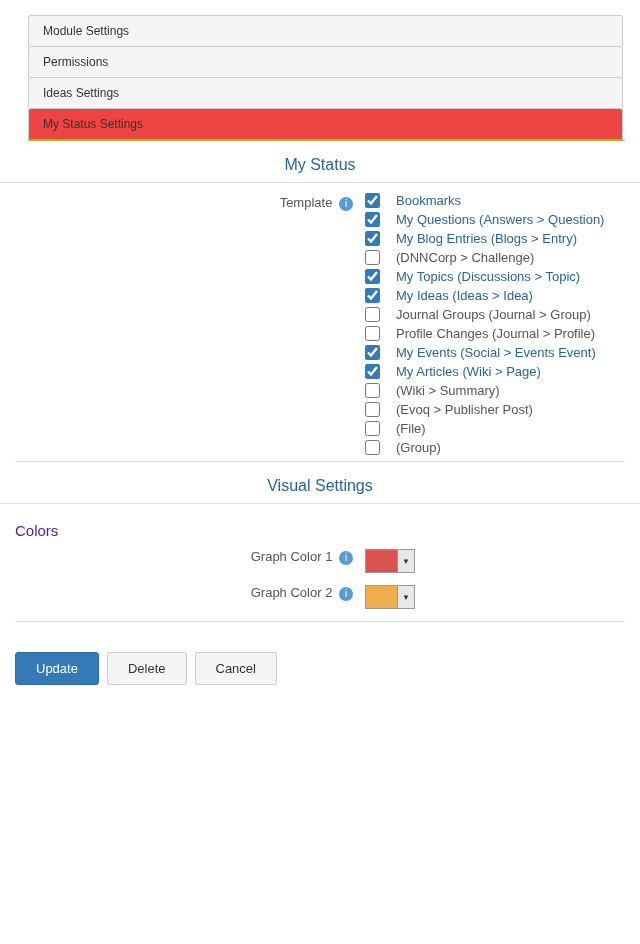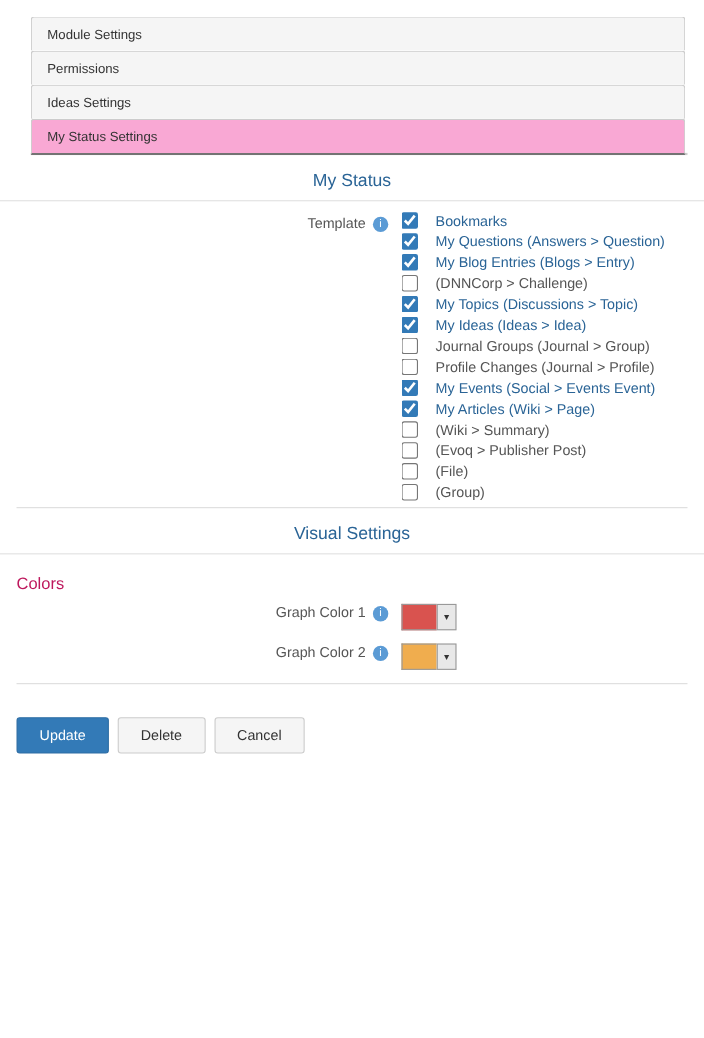--- a/index.html
+++ b/index.html
@@ -23,22 +23,22 @@
       border: 1px solid #ccc;
       border-bottom: none;
       background: #f5f5f5;
       cursor: pointer;
       font-size: 12px;
       color: #333;
       margin-right: 2px;
       border-radius: 3px 3px 0 0;
     }
     .tab.active {
-      background: #f9a8d4;
-      border-bottom: 2px solid #737373;
+      background: #ef4444;
+      border-bottom: 2px solid #84cc16;
       margin-bottom: -2px;
       font-weight: normal;
     }
 
     
     .section-heading {
       font-size: 16px;
       color: #2a6496;
       padding: 15px 15px 8px 15px;
       border-bottom: 1px solid #e0e0e0;
@@ -260,21 +260,21 @@
         </div>
       </div>
   </div>
 </div>
 
 <hr class="section-divider">
 
 <div class="section-heading">Visual Settings</div>
 
 <div class="colors-section">
-  <div style="font-size:15px; color:#be185d; padding: 8px 15px 10px 15px;">Colors</div>
+  <div style="font-size:15px; color:#4c1d95; padding: 8px 15px 10px 15px;">Colors</div>
 
   <div class="color-row">
     <div class="color-label">
       <span>Graph Color 1</span>
       <span class="info-icon">i</span>
     </div>
     <div class="color-picker-wrapper">
       <div class="color-swatch" id="swatch1" style="background: rgb(217, 83, 79);"></div>
       <div class="color-dropdown-btn">▼</div>
     </div>

